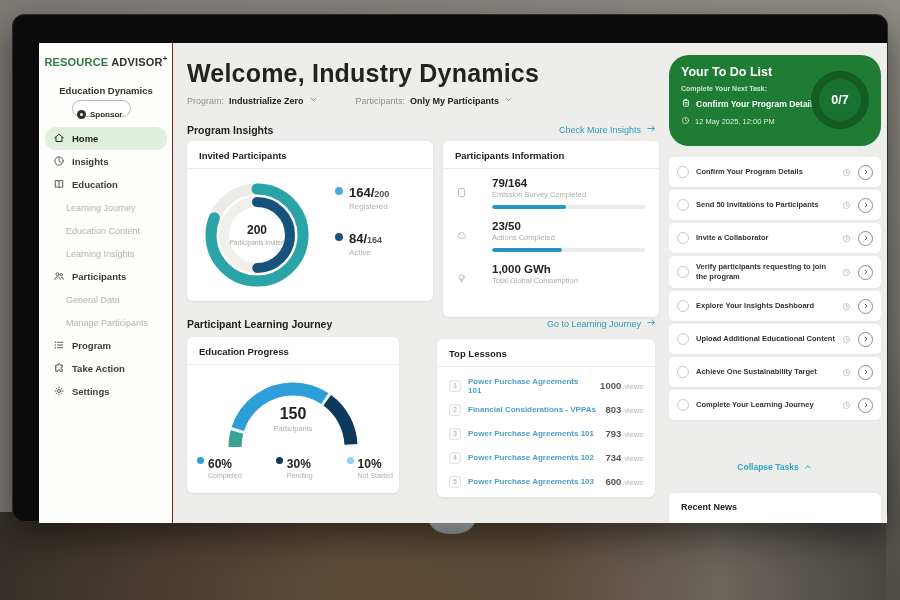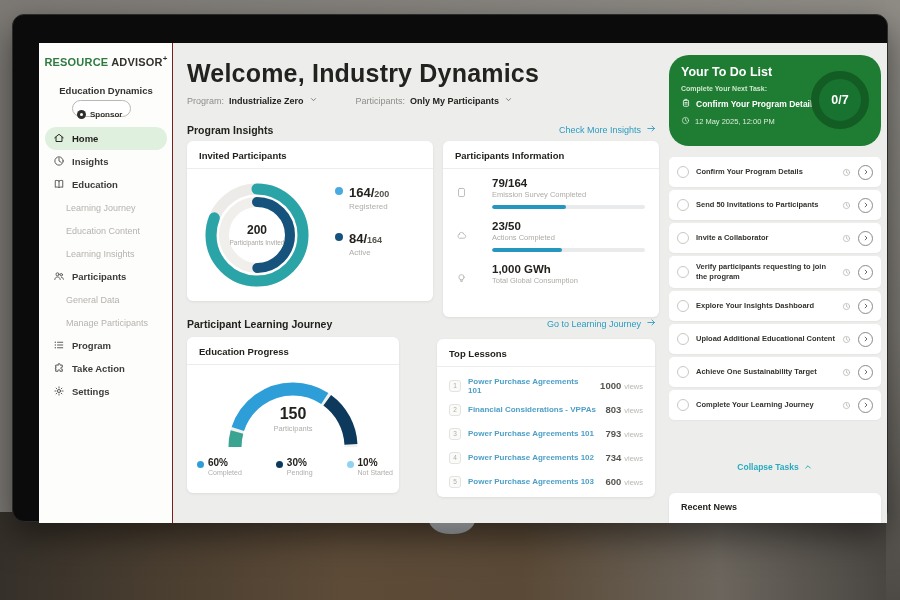--- a/index.html
+++ b/index.html
@@ -77,21 +77,21 @@
   .info-lab { font-size:7.5px; color:#aeaca7; margin-top:1px; }
   .bar { height:4px; background:#e8eaec; border-radius:2px; margin-top:6px; overflow:hidden; }
   .bar i { display:block; height:4px; background:#2596c0; border-radius:2px; }
 
   
   .gauge-wrap { position:absolute; left:31px; top:32px; width:150px; height:84px; }
   .gauge-center { position:absolute; left:0; top:36px; width:150px; text-align:center; }
   .gauge-center .gv { font-size:16px; font-weight:800; color:#23221e; }
   .gauge-center .gl { font-size:7.5px; color:#b0aeaa; margin-top:1px; }
   .glegend { position:absolute; left:10px; right:6px; top:120px; display:flex; justify-content:space-between; }
-  .gleg-item .r1 { display:flex; align-items:flex-end; gap:4px; font-size:10px; font-weight:800; color:#23221e; }
+  .gleg-item .r1 { display:flex; align-items:flex-start; gap:4px; font-size:12px; font-weight:800; color:#23221e; }
   .gleg-dot { width:7px; height:7px; border-radius:50%; }
   .gleg-lab { font-size:7px; color:#b0aeaa; margin:1px 0 0 11px; }
 
   
   .lesson-row { position:absolute; left:12px; right:12px; height:25px; display:flex; align-items:center; gap:7px; }
   .lesson-rank { width:12px; height:12px; border:1px solid #e3e3e0; border-radius:3px; color:#b0aeaa;
     font-size:6.5px; display:flex; align-items:center; justify-content:center; background:#fafaf8; }
   .lesson-link { font-size:8px; font-weight:700; color:#4d9fc7; text-decoration:none; flex:1; cursor:pointer; }
   .lesson-views { font-size:9.5px; font-weight:800; color:#55544f; }
   .lesson-views i { font-style:normal; font-size:7.5px; font-weight:400; color:#b9b7b2; margin-left:3px; }

